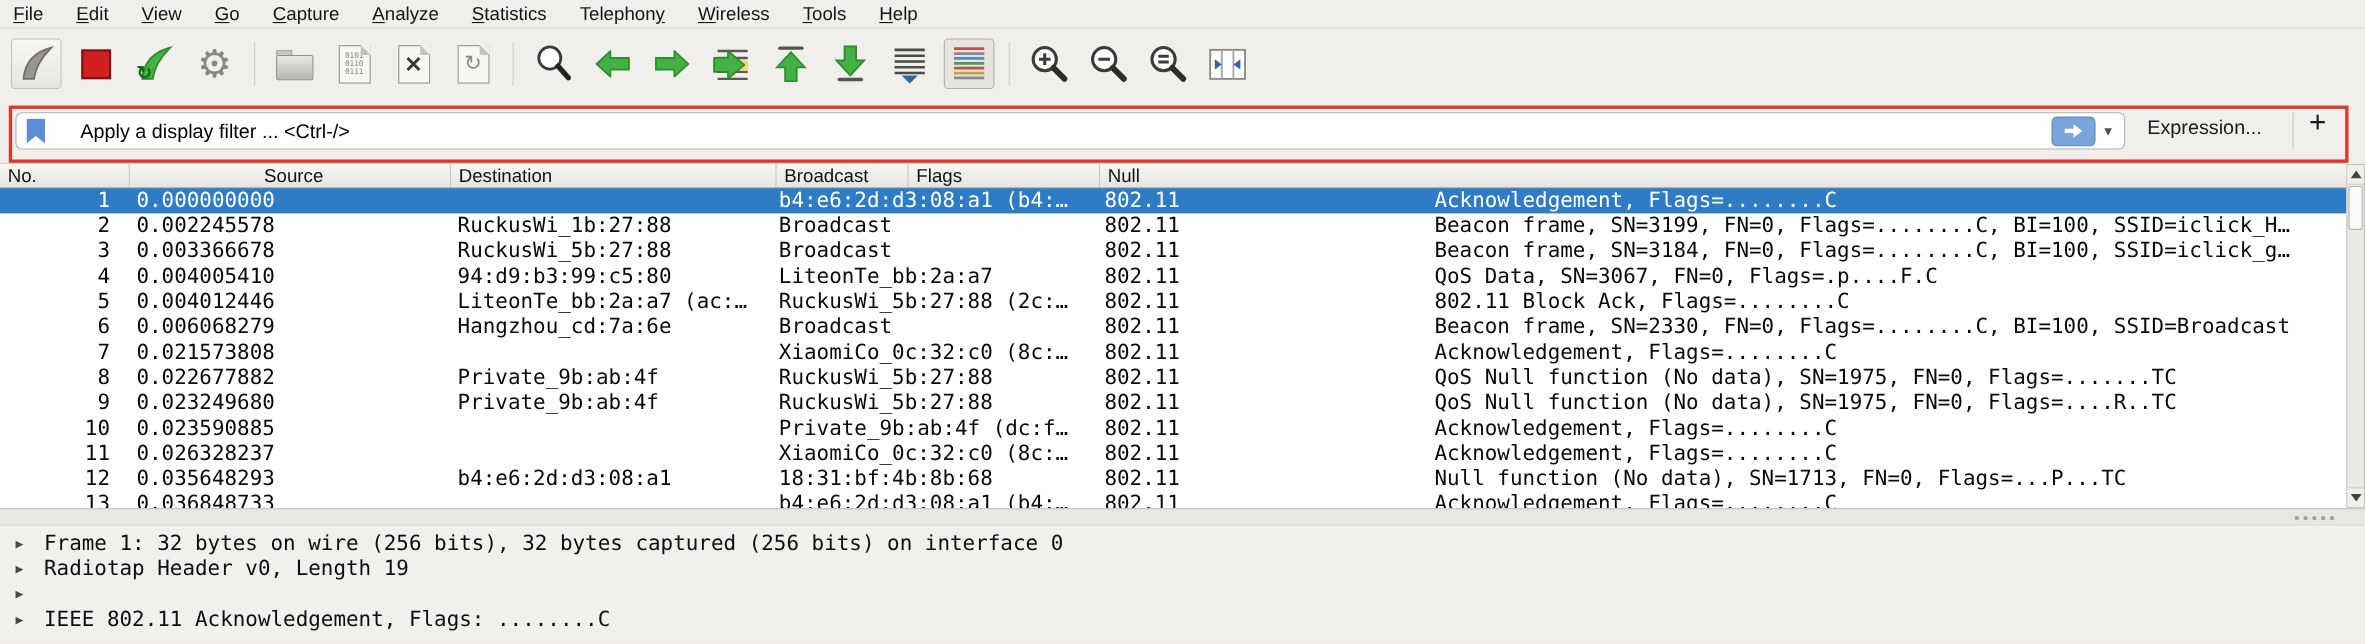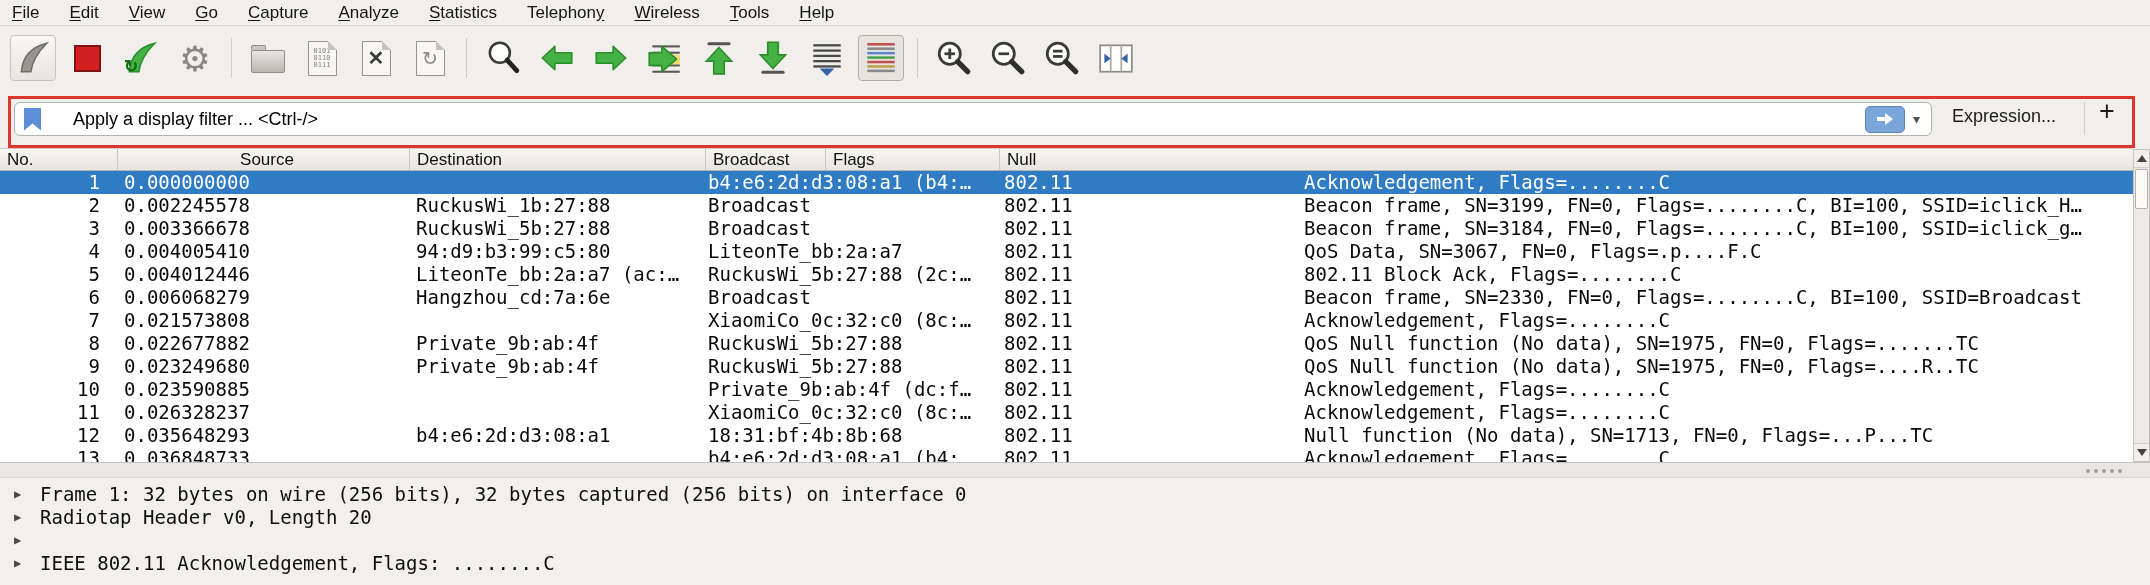--- a/index.html
+++ b/index.html
@@ -307,18 +307,18 @@
         <div class="tri-down"></div>
       </div>
   </div>
 
   <div class="splitter">
     <div class="grip"></div>
   </div>
 
   <div class="details">
       <div class="dline"><span class="expander">▶</span><span>Frame 1: 32 bytes on wire (256 bits), 32 bytes captured (256 bits) on interface 0</span></div>
-      <div class="dline"><span class="expander">▶</span><span>Radiotap Header v0, Length 20</span></div>
+      <div class="dline"><span class="expander">▶</span><span>Radiotap Header v0, Length 19</span></div>
       <div class="dline"><span class="expander">▶</span></div>
       <div class="dline"><span class="expander">▶</span><span>IEEE 802.11 Acknowledgement, Flags: ........C</span></div>
     </div>
 
 </div>
 
 </body></html>

